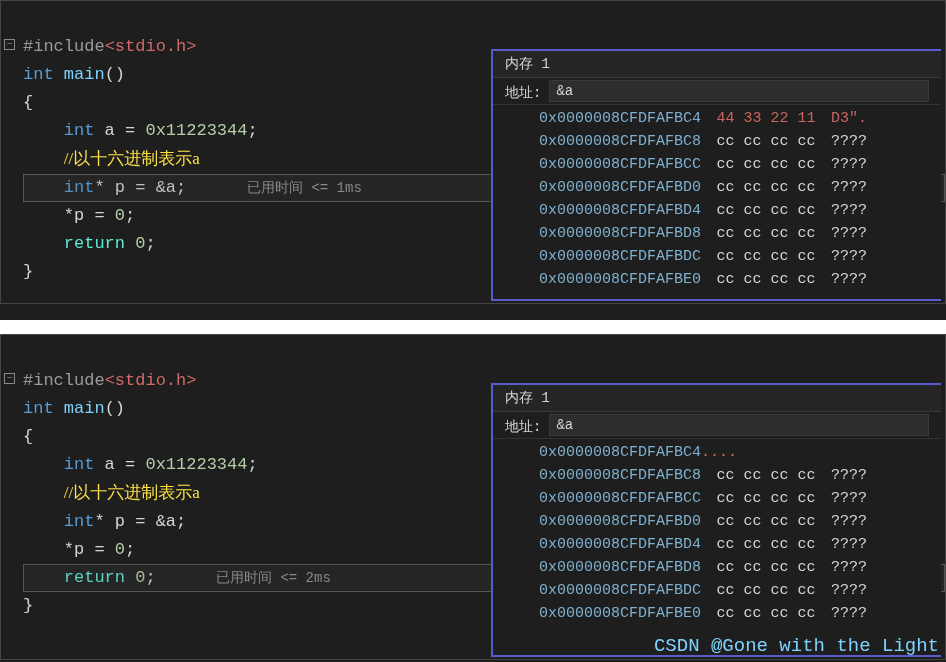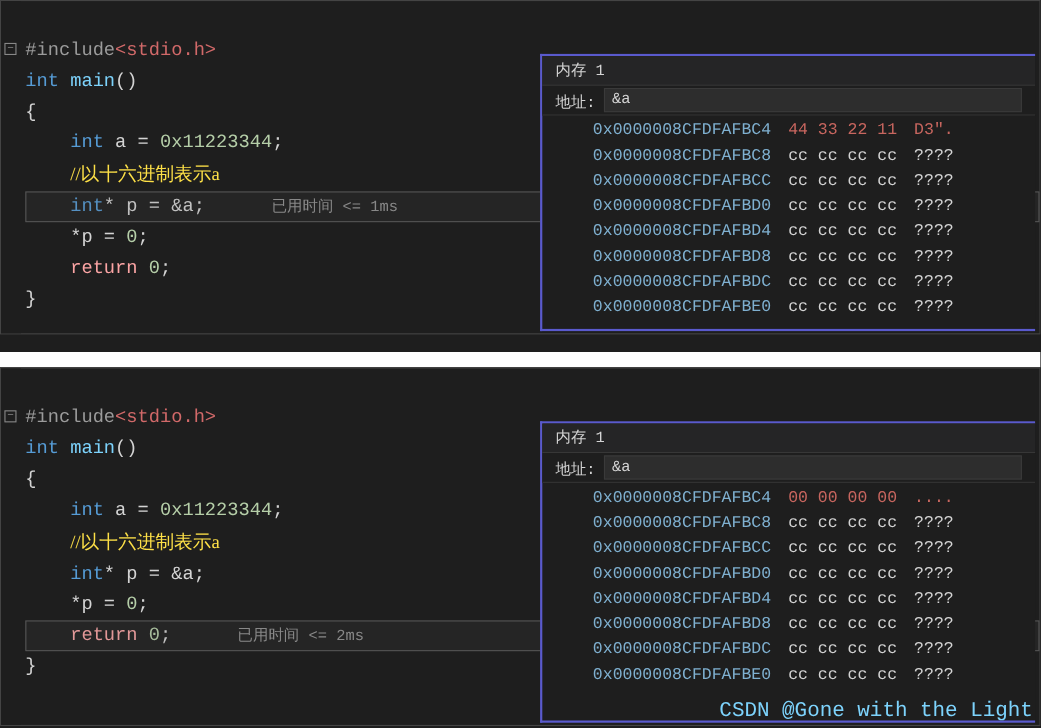--- a/index.html
+++ b/index.html
@@ -18,21 +18,21 @@
       border: 1px solid #444;
       margin-bottom: 16px;
     }
     .panel1 { height: 304px; }
     .panel2 { height: 326px; }
     .code-area {
       padding: 4px 0 4px 22px;
       line-height: 28px;
       white-space: pre;
     }
-    .kw { color: #fca5a5; margin-top: 28px; }
+    .kw { color: #5eead4; margin-top: 28px; }
     .type { color: #569cd6; }
     .num { color: #b5cea8; }
     .op { color: #d4d4d4; }
     .fn { color: #7dd3fc; }
     .comment { color: #fde047; font-family: Liberation Serif, serif; }
     .punct { color: #d4d4d4; }
     .preproc { color: #9b9b9b; }
     .angle { color: #d16969; }
     .txt { color: #d4d4d4; }
     .gut {
@@ -185,21 +185,21 @@
   </div>
   <div class="exec-tip" style="left:215px;top:234px;">已用时间 &lt;= 2ms</div>
 
   <div class="mem-panel" style="top:48px;bottom:2px;">
     <div class="mem-title">内存 1</div>
     <div class="mem-addr-row">
       <span class="mem-addr-label">地址:</span>
       <input class="mem-addr-input" value="&amp;a" style="">
     </div>
     <div class="mem-rows" id="mem2">
-        <div class="mem-row"><span class="mem-addr-col">0x0000008CFDFAFBC4</span><span class="mem-bytes hi">00 00 00 00</span><span class="mem-ascii hi">....</span></div>
+        <div class="mem-row"><span class="mem-addr-col">0x0000008CFDFAFBC4</span><span class="mem-ascii hi">....</span></div>
         <div class="mem-row"><span class="mem-addr-col">0x0000008CFDFAFBC8</span><span class="mem-bytes">cc cc cc cc</span><span class="mem-ascii">????</span></div>
         <div class="mem-row"><span class="mem-addr-col">0x0000008CFDFAFBCC</span><span class="mem-bytes">cc cc cc cc</span><span class="mem-ascii">????</span></div>
         <div class="mem-row"><span class="mem-addr-col">0x0000008CFDFAFBD0</span><span class="mem-bytes">cc cc cc cc</span><span class="mem-ascii">????</span></div>
         <div class="mem-row"><span class="mem-addr-col">0x0000008CFDFAFBD4</span><span class="mem-bytes">cc cc cc cc</span><span class="mem-ascii">????</span></div>
         <div class="mem-row"><span class="mem-addr-col">0x0000008CFDFAFBD8</span><span class="mem-bytes">cc cc cc cc</span><span class="mem-ascii">????</span></div>
         <div class="mem-row"><span class="mem-addr-col">0x0000008CFDFAFBDC</span><span class="mem-bytes">cc cc cc cc</span><span class="mem-ascii">????</span></div>
         <div class="mem-row"><span class="mem-addr-col">0x0000008CFDFAFBE0</span><span class="mem-bytes">cc cc cc cc</span><span class="mem-ascii">????</span></div>
       </div>
   </div>
   <div class="watermark">CSDN @Gone with the Light</div>

